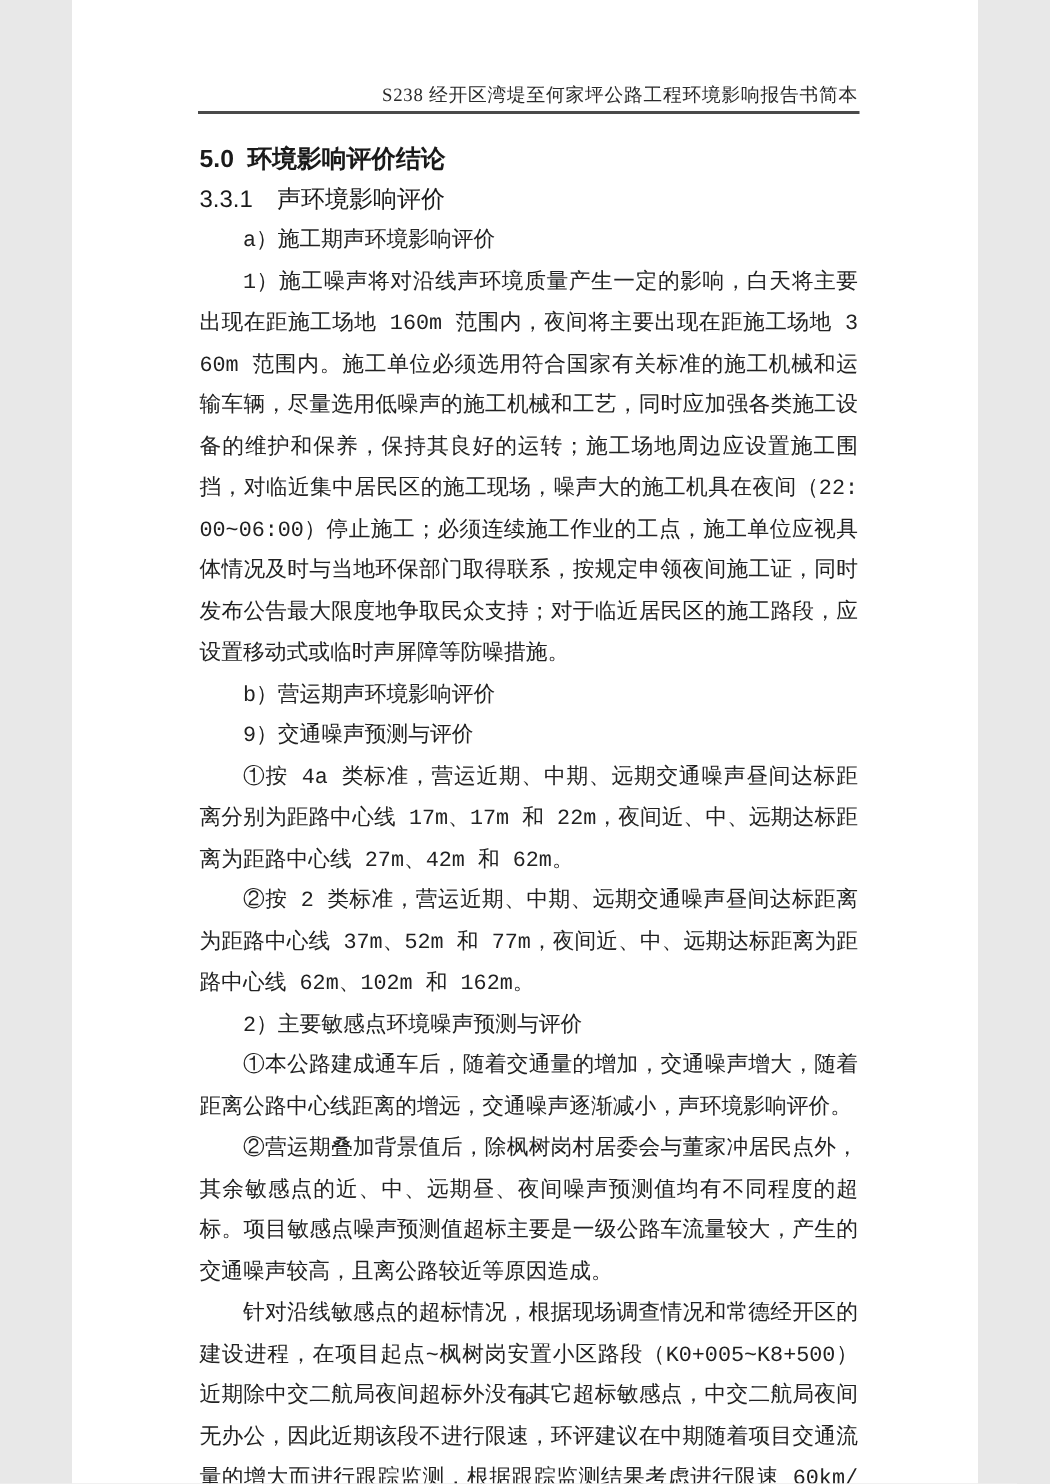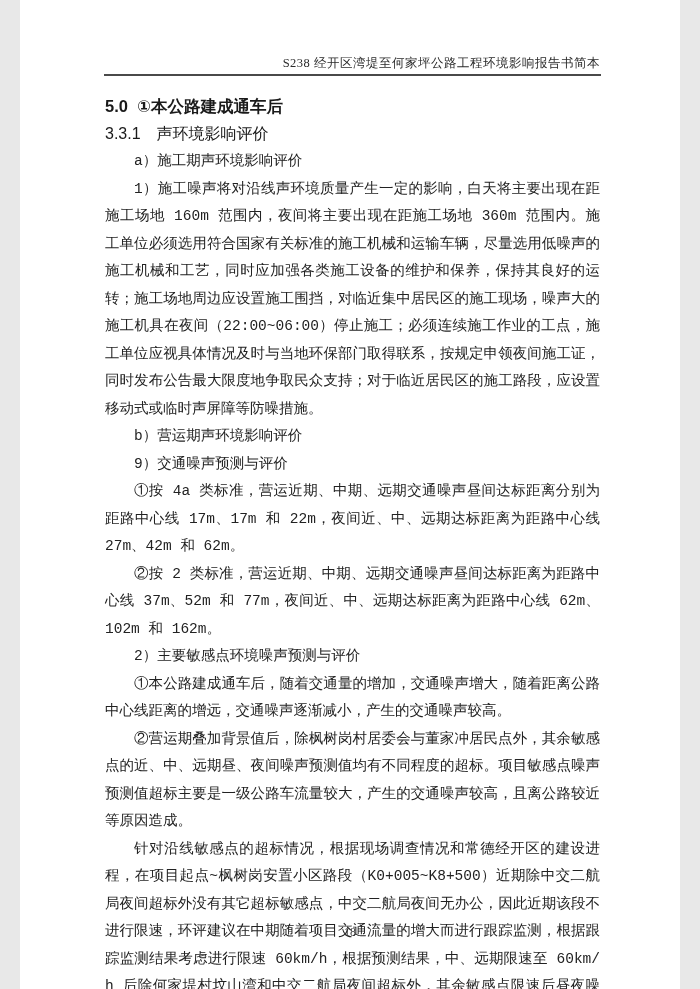--- a/index.html
+++ b/index.html
@@ -2,21 +2,21 @@
 <html><head>
 <meta charset="utf-8">
 <style>
   html, body {
     margin: 0;
     padding: 0;
     background: #e8e8e8;
   }
   .page {
     position: relative;
-    width: 660px;
+    width: 604px;
     height: 989px;
     margin: 0 auto;
     background: #ffffff;
     font-family: "Liberation Serif", "DejaVu Serif", serif;
     color: #222222;
     overflow: hidden;
     box-sizing: border-box;
   }
   .running-header {
     position: absolute;
@@ -89,42 +89,42 @@
 
 <div class="page">
 
   <div class="running-header">S238 经开区湾堤至何家坪公路工程环境影响报告书简本</div>
 
   <div class="header-rule"></div>
 
   <div class="content">
 
     <h1 class="section-heading">
-      <span class="h-num">5.0</span><span>①本公路建成通车后</span>
+      <span class="h-num">5.0</span><span>环境影响评价结论</span>
     </h1>
 
     <h2 class="subsection-heading">
       <span class="h-num">3.3.1</span><span>声环境影响评价</span>
     </h2>
 
     <p class="body-para">a）施工期声环境影响评价</p>
 
     <p class="body-para">1）施工噪声将对沿线声环境质量产生一定的影响，白天将主要出现在距施工场地 160m 范围内，夜间将主要出现在距施工场地 360m 范围内。施工单位必须选用符合国家有关标准的施工机械和运输车辆，尽量选用低噪声的施工机械和工艺，同时应加强各类施工设备的维护和保养，保持其良好的运转；施工场地周边应设置施工围挡，对临近集中居民区的施工现场，噪声大的施工机具在夜间（22:00~06:00）停止施工；必须连续施工作业的工点，施工单位应视具体情况及时与当地环保部门取得联系，按规定申领夜间施工证，同时发布公告最大限度地争取民众支持；对于临近居民区的施工路段，应设置移动式或临时声屏障等防噪措施。</p>
 
     <p class="body-para">b）营运期声环境影响评价</p>
 
     <p class="body-para">9）交通噪声预测与评价</p>
 
     <p class="body-para">①按 4a 类标准，营运近期、中期、远期交通噪声昼间达标距离分别为距路中心线 17m、17m 和 22m，夜间近、中、远期达标距离为距路中心线 27m、42m 和 62m。</p>
 
     <p class="body-para">②按 2 类标准，营运近期、中期、远期交通噪声昼间达标距离为距路中心线 37m、52m 和 77m，夜间近、中、远期达标距离为距路中心线 62m、102m 和 162m。</p>
 
     <p class="body-para">2）主要敏感点环境噪声预测与评价</p>
 
-    <p class="body-para">①本公路建成通车后，随着交通量的增加，交通噪声增大，随着距离公路中心线距离的增远，交通噪声逐渐减小，产生的交通噪声较高。</p>
+    <p class="body-para">①本公路建成通车后，随着交通量的增加，交通噪声增大，随着距离公路中心线距离的增远，交通噪声逐渐减小，声环境影响评价。</p>
 
     <p class="body-para">②营运期叠加背景值后，除枫树岗村居委会与董家冲居民点外，其余敏感点的近、中、远期昼、夜间噪声预测值均有不同程度的超标。项目敏感点噪声预测值超标主要是一级公路车流量较大，产生的交通噪声较高，且离公路较近等原因造成。</p>
 
     <p class="body-para">针对沿线敏感点的超标情况，根据现场调查情况和常德经开区的建设进程，在项目起点~枫树岗安置小区路段（K0+005~K8+500）近期除中交二航局夜间超标外没有其它超标敏感点，中交二航局夜间无办公，因此近期该段不进行限速，环评建议在中期随着项目交通流量的增大而进行跟踪监测，根据跟踪监测结果考虑进行限速 60km/h，根据预测结果，中、远期限速至 60km/h 后除何家堤村坟山湾和中交二航局夜间超标外，其余敏感点限速后昼夜噪声值均能达标，中交二航局夜间无办公，夜间超标对其</p>
 
   </div>
 
   <div class="page-number">18</div>
 
 </div>

